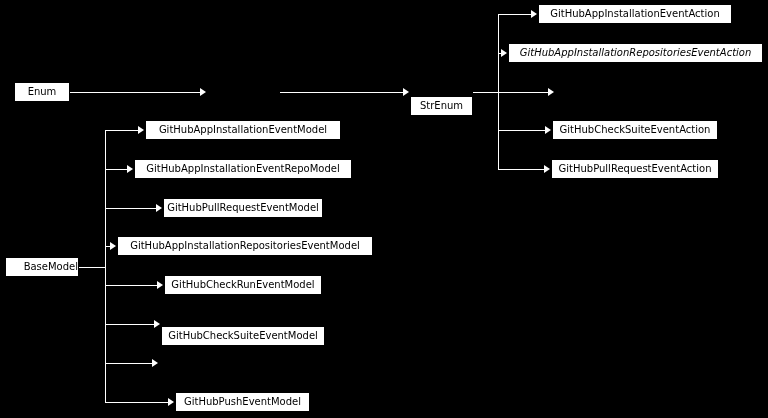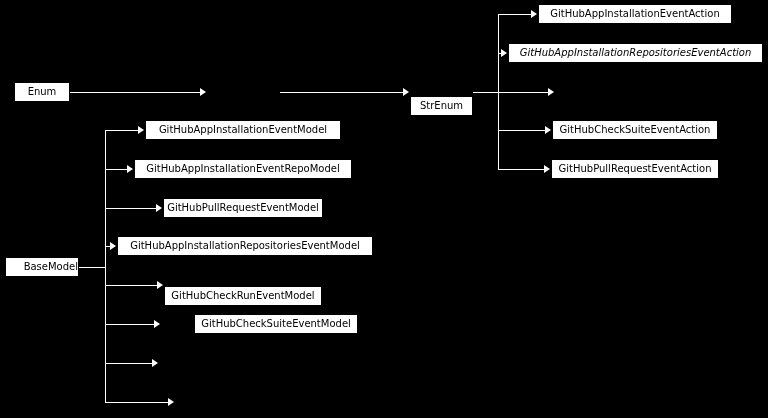--- a/index.html
+++ b/index.html
@@ -128,20 +128,23 @@
   </div>
   <div class="node" style="left:145px; top:120px; width:196px; height:20px;">
     <span>GitHubAppInstallationEventModel</span>
   </div>
   <div class="node" style="left:163px; top:198px; width:160px; height:20px;">
     <span>GitHubPullRequestEventModel</span>
   </div>
   <div class="node" style="left:117px; top:236px; width:256px; height:20px;">
     <span>GitHubAppInstallationRepositoriesEventModel</span>
   </div>
-  <div class="node" style="left:164px; top:286px; width:158px; height:20px;">
+  <div class="node" style="left:164px; top:275px; width:158px; height:20px;">
     <span>GitHubCheckRunEventModel</span>
   </div>
-  <div class="node" style="left:161px; top:314px; width:164px; height:20px;margin-left:33px;">
+  <div class="node" style="left:161px; top:326px; width:164px; height:20px;">
     <span>GitHubCheckSuiteEventModel</span>
+  </div>
+  <div class="node" style="left:175px; top:392px; width:135px; height:20px;">
+    <span>GitHubPushEventModel</span>
   </div>
 
 </div>
 
 </body></html>

